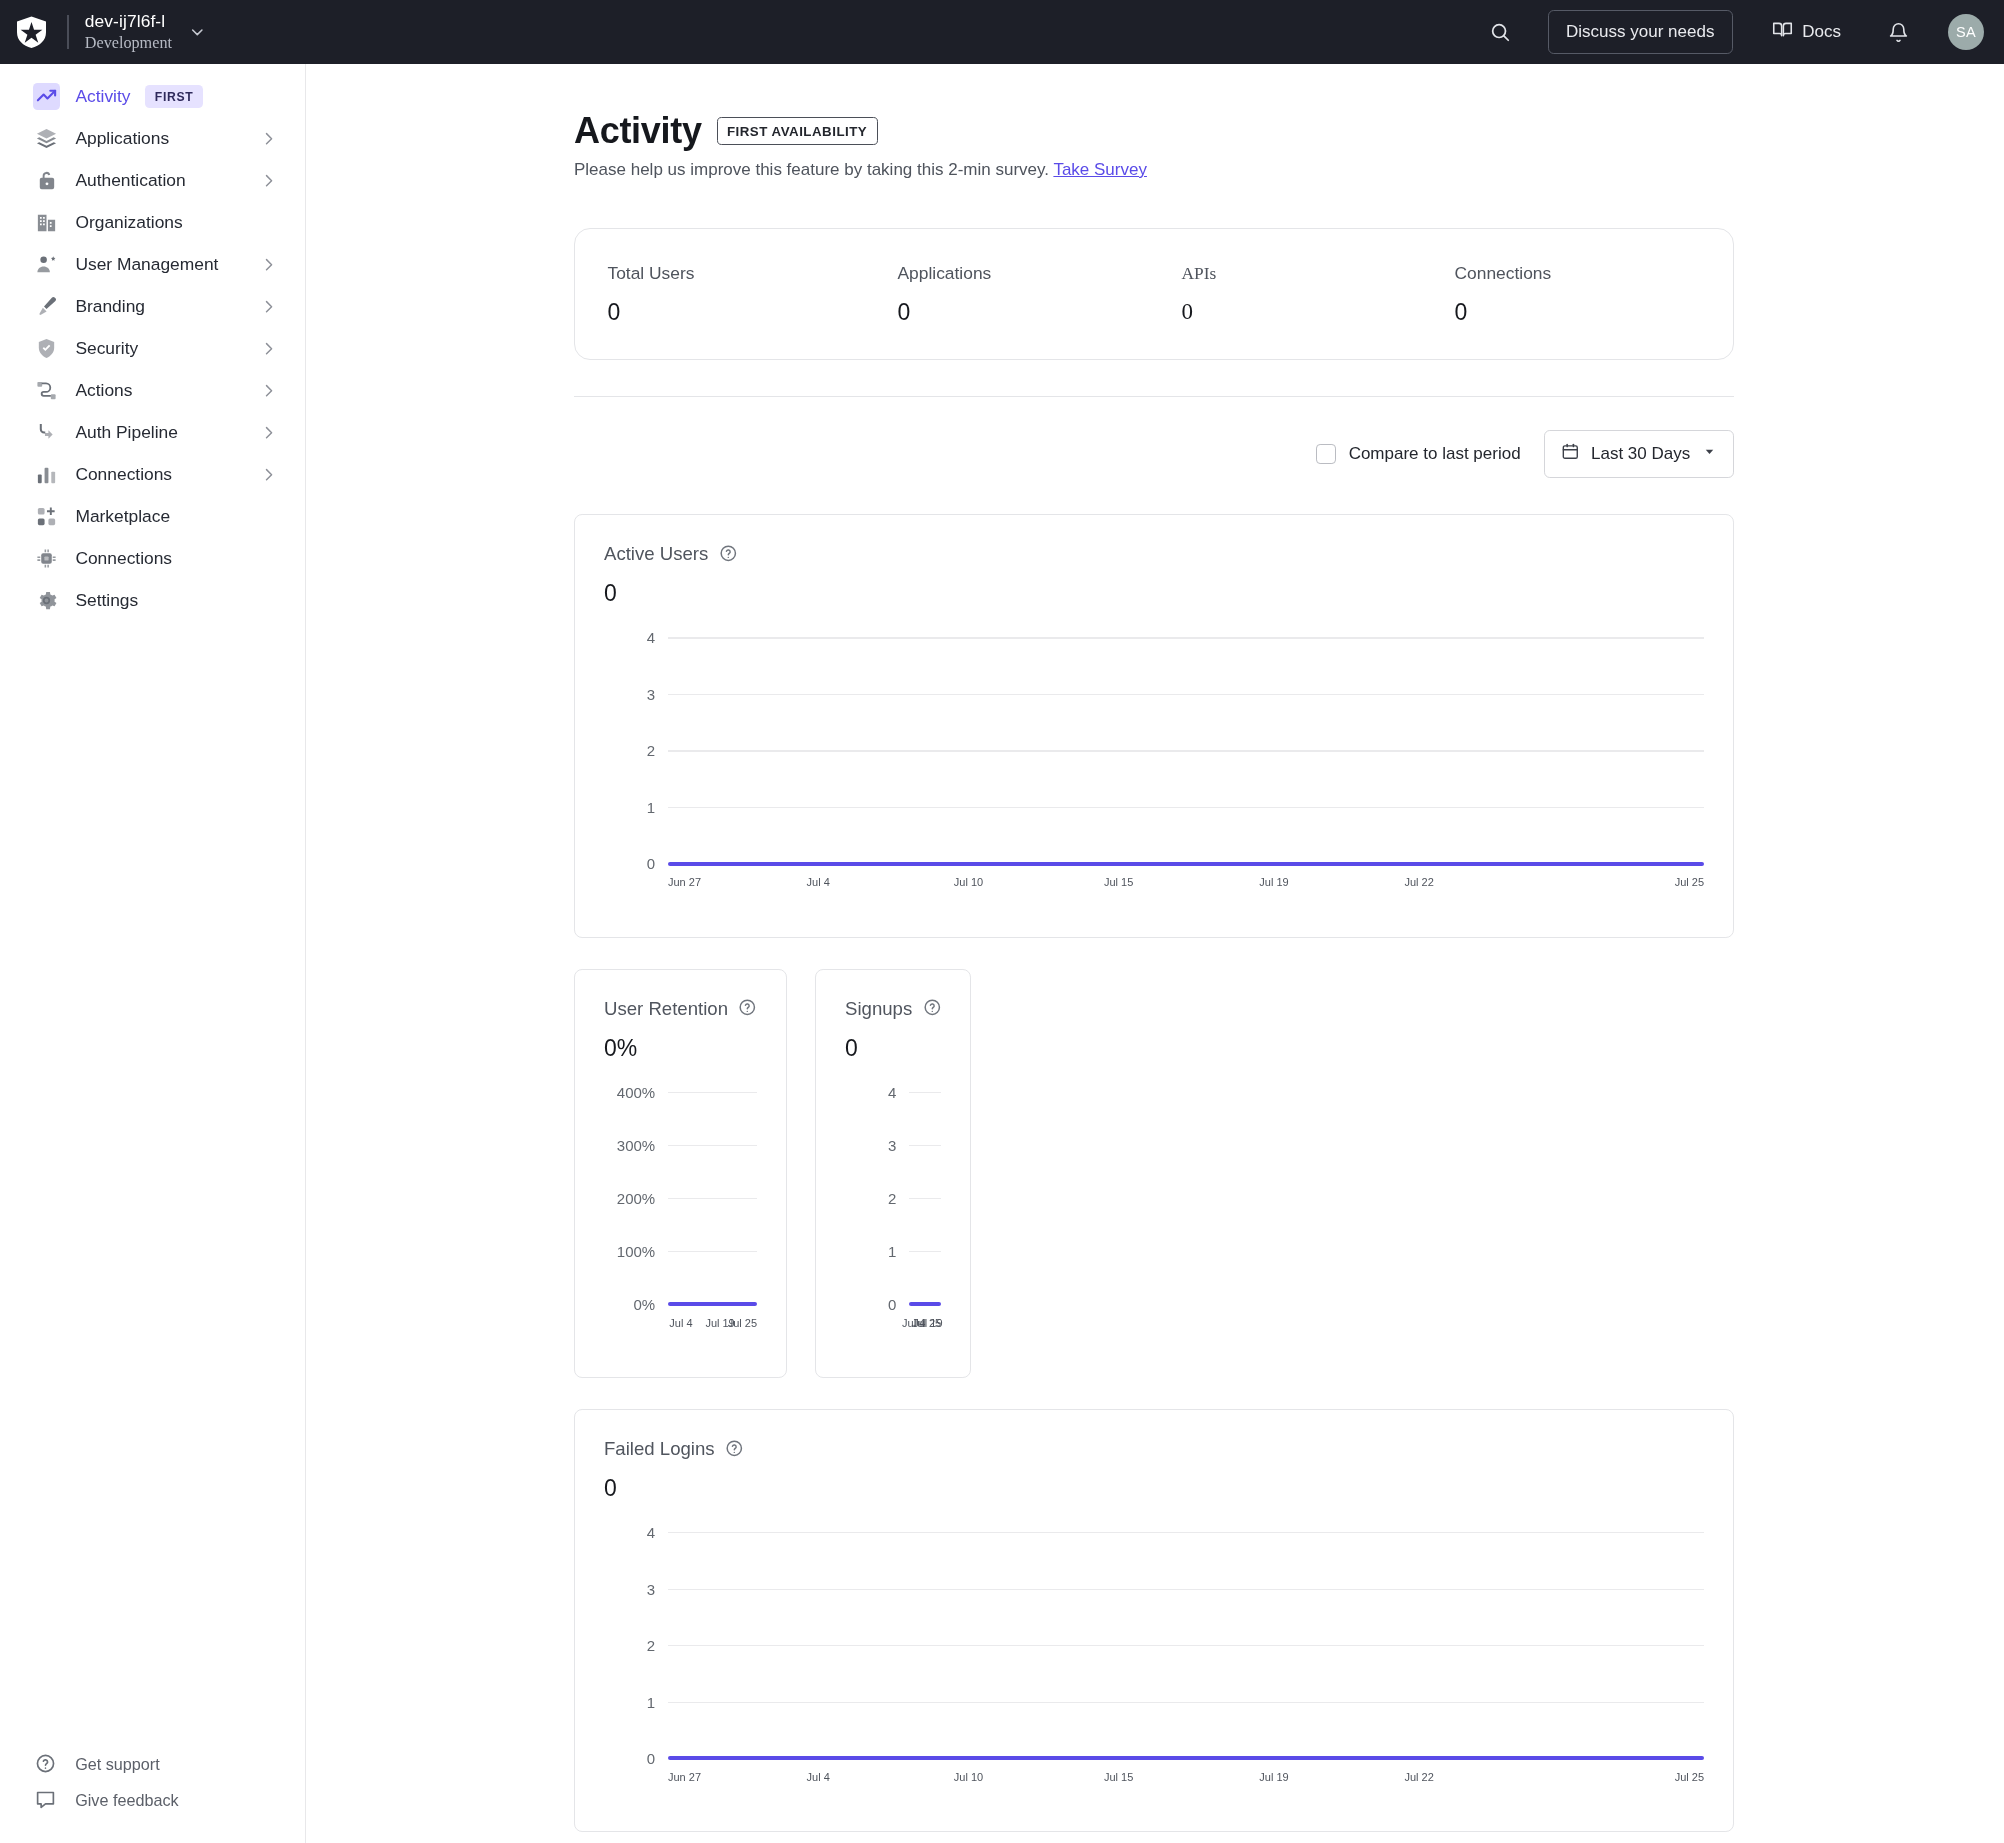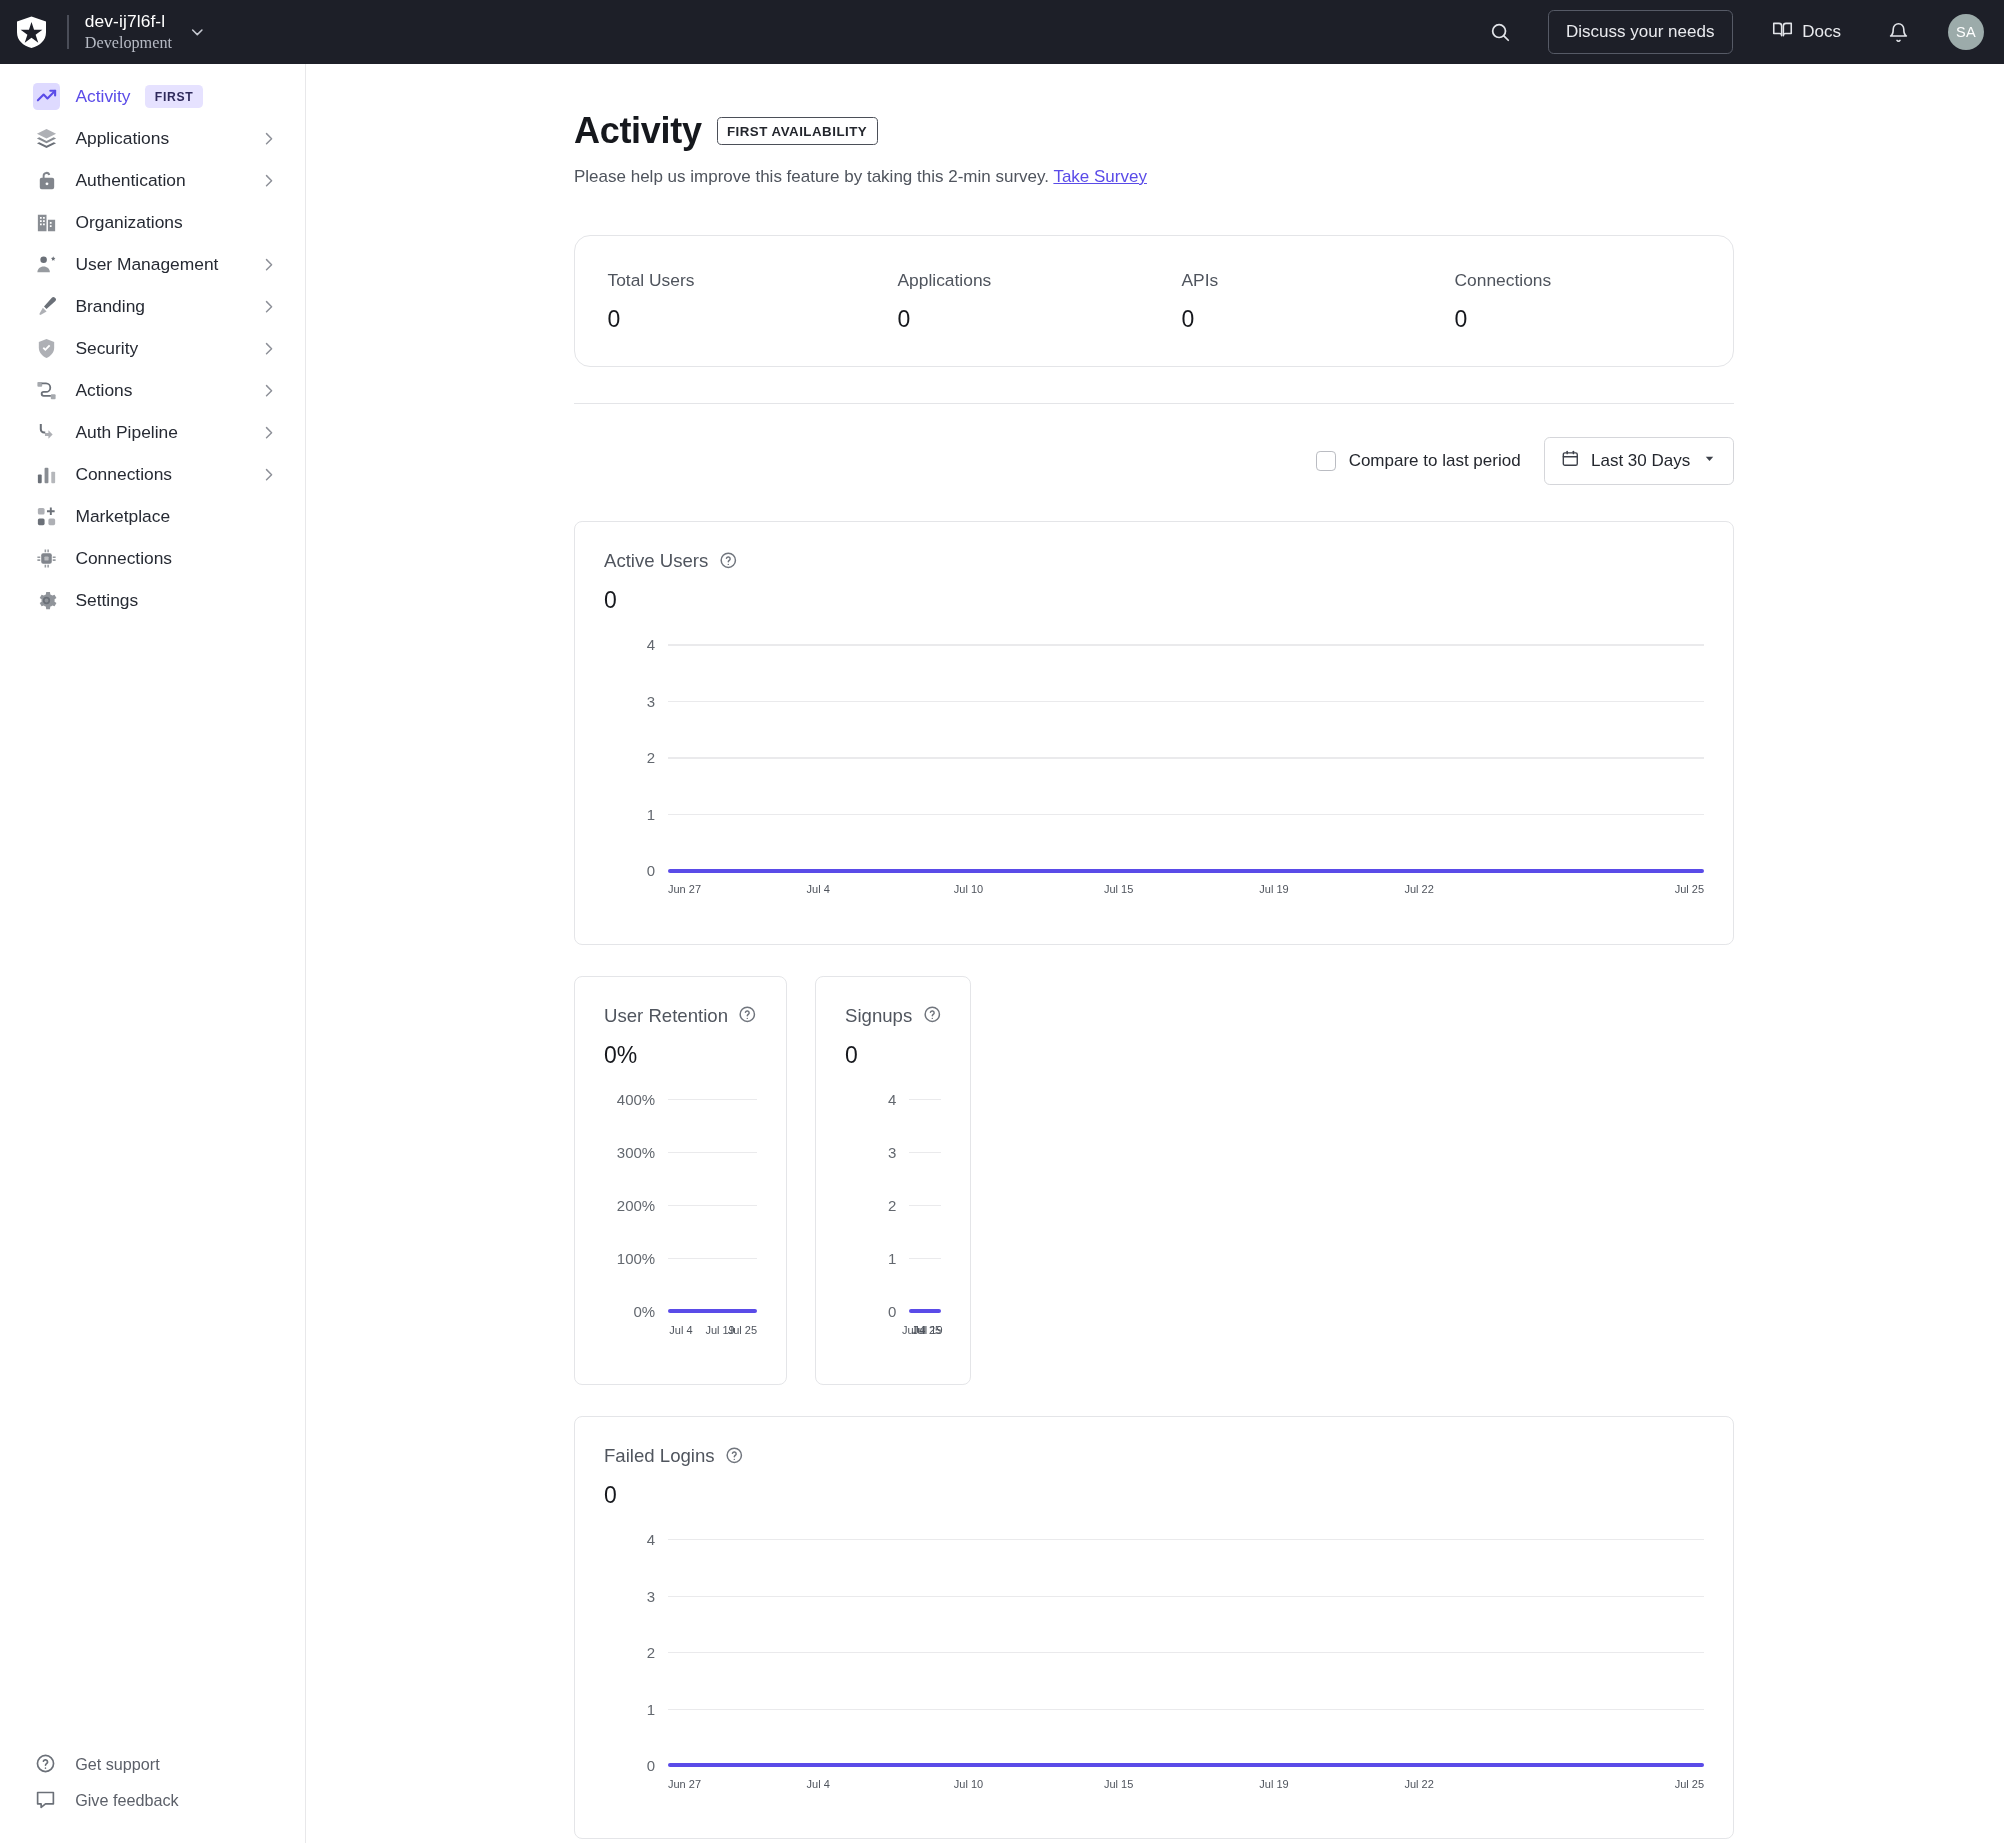--- a/index.html
+++ b/index.html
@@ -98,32 +98,32 @@
   .page-inner { padding: 46px 58px 0 267px; }
   .wrap { width: 1160px; }
 
   .page-head { display: flex; align-items: center; gap: 15px; }
   .page-title { font-size: 36px; font-weight: bold; color: #16181d; letter-spacing: -0.3px; }
   .avail-badge {
     border: 1.2px solid #4b4f58; border-radius: 4.6px;
     font-size: 13.3px; font-weight: bold; letter-spacing: 0.5px;
     color: #23262d; padding: 5.2px 9.3px; white-space: nowrap;
   }
-  .survey-line { margin-top: 15px; font-size: 17px; color: #4f545d; }
+  .survey-line { margin-top: 8px; font-size: 17px; color: #4f545d; }
   .survey-link { color: #5a4be8; }
 
   
   .stats-card {
     margin-top: 48px; border: 1.2px solid #e4e5e8; border-radius: 16px;
     height: 132px; display: flex; align-items: center;
   }
   .stat { padding-left: 32.5px; }
   .stat:nth-child(1) { width: 290px; }
   .stat:nth-child(2) { width: 284px; }
-  .stat:nth-child(3) { width: 273px; }
+  .stat:nth-child(3) { width: 273px; font-family: Liberation Serif, serif; }
   .stat:nth-child(4) { width: 278px; }
   .stat-label { font-size: 17.4px; color: #4f545d; }
   .stat-value { font-size: 23px; color: #16181d; margin-top: 15px; }
 
   .divider { margin-top: 36px; height: 1.2px; background: #e4e5e8; }
 
   .controls {
     margin-top: 32.5px; display: flex; align-items: center; justify-content: flex-end; gap: 23px;
   }
   .checkbox-row { display: flex; align-items: center; gap: 12.8px; }

